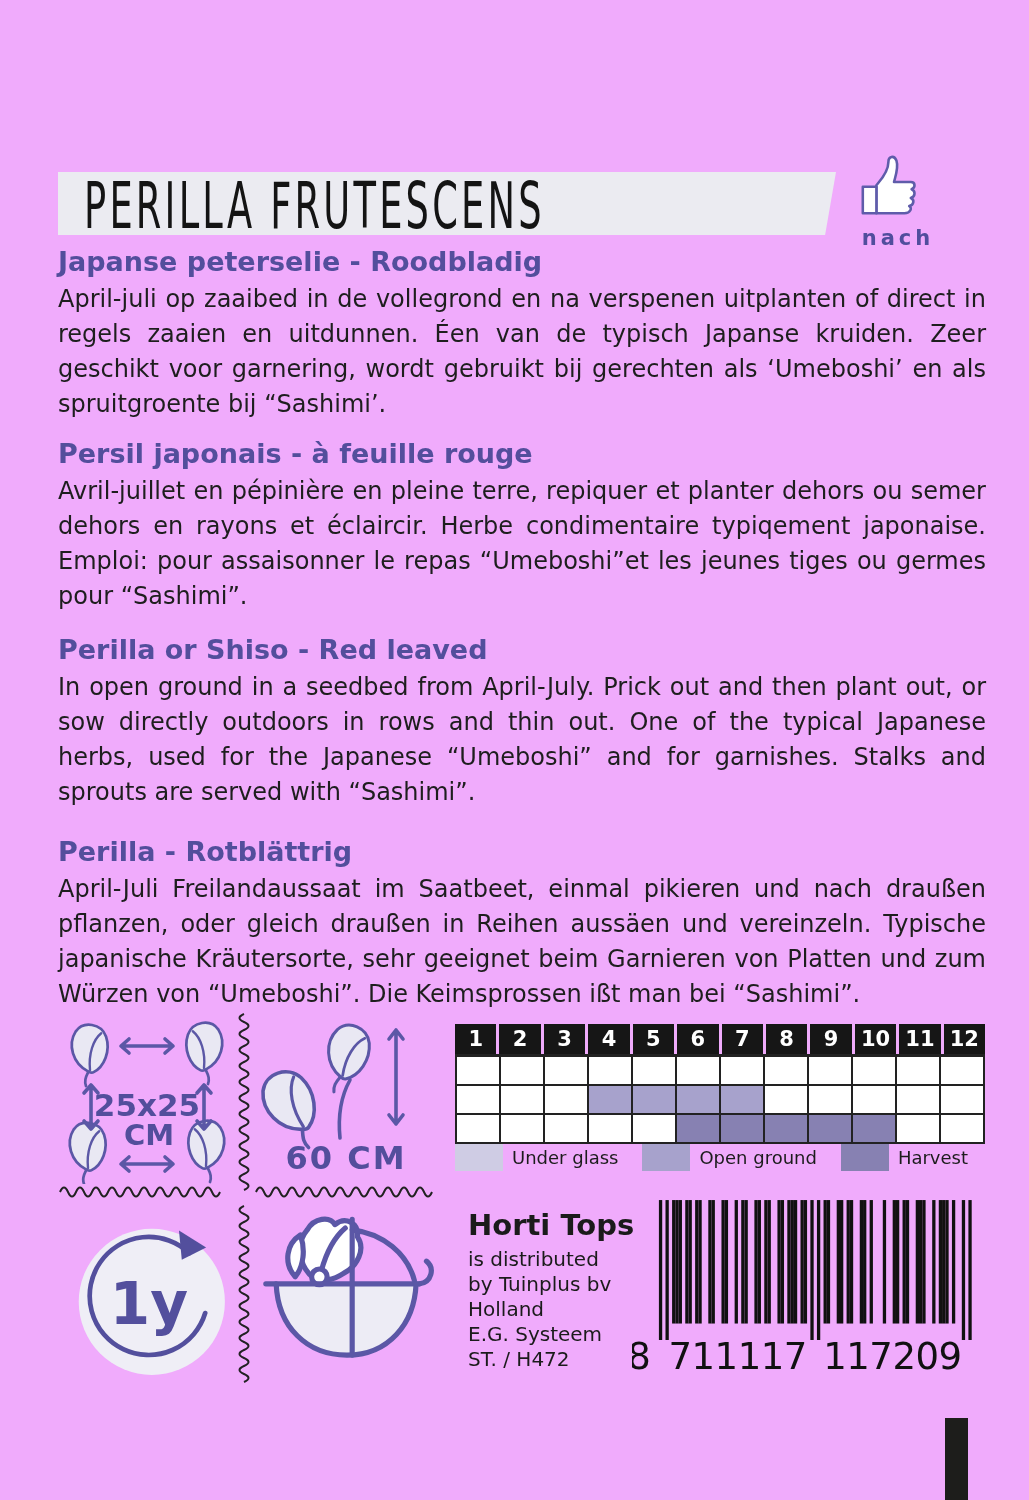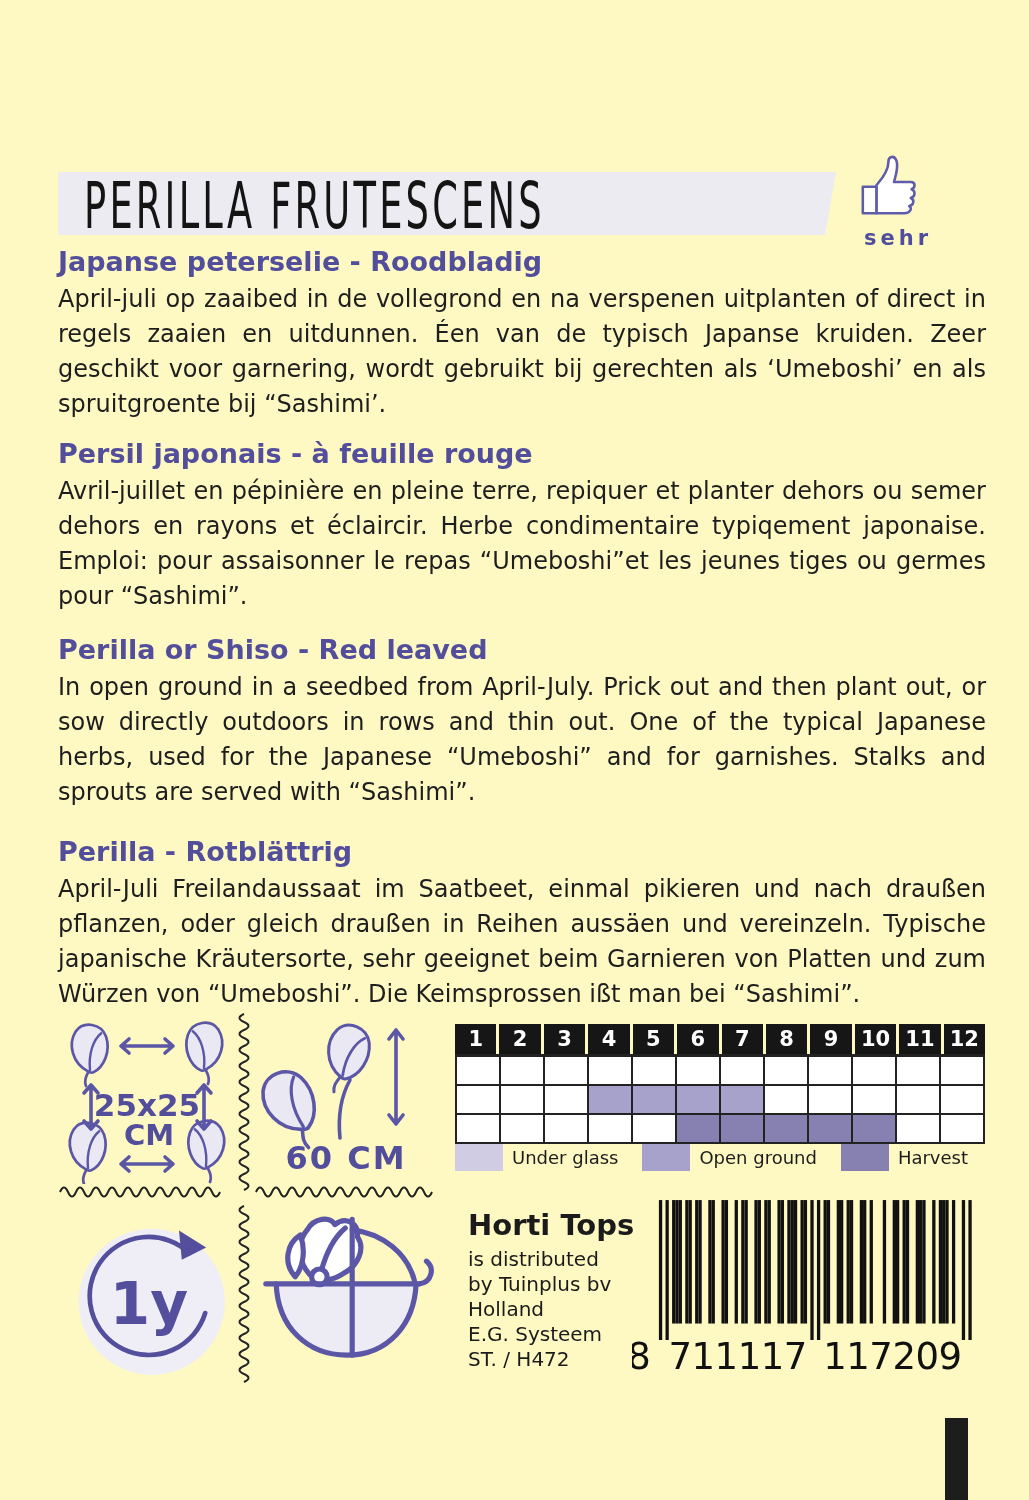--- a/index.html
+++ b/index.html
@@ -1,16 +1,16 @@
 <!DOCTYPE html>
 <html><head>
 <meta charset="utf-8">
 <style>
   html,body{margin:0;padding:0;background:#fff;}
-  #page{position:relative;width:1029px;height:1500px;background:#fef9c3;overflow:hidden;
+  #page{position:relative;width:1029px;height:1500px;background:#f0abfc;overflow:hidden;
         font-family:"DejaVu Sans",sans-serif;}
 
   
   .title-band{position:absolute;left:58px;top:172px;width:778px;height:63px;background:#ebebf1;
               clip-path:polygon(0 0,100% 0,98.6% 100%,0 100%);}
   .title-text{position:absolute;left:84px;top:172px;height:63px;line-height:66px;
               font-size:46px;font-weight:400;color:#141414;letter-spacing:4px;white-space:nowrap;
               transform:scale(0.8,1.4);transform-origin:left center;}
 
   
@@ -82,21 +82,21 @@
   <div class="title-band"></div>
   <div class="title-text">PERILLA FRUTESCENS</div>
 
   <div class="easy-badge">
     <svg width="82" height="76" viewBox="0 0 100 95">
       <g fill="#ffffff" stroke="#5f5caa" stroke-width="3.2" stroke-linejoin="round">
         <path d="M23,79 L58,79 C66,79 68,72 64,70 C70,69 71,62 66,60 C72,58 72,51 67,49 C72,47 72,40 66,40 L45,40 C47,32 51,22 48,13 C45,6 38,8 38,15 C38,28 28,38 23,44 Z"></path>
         <rect x="6" y="46" width="17" height="33"></rect>
       </g>
     </svg>
-    <span class="easy-label">sehr</span>
+    <span class="easy-label">nach</span>
   </div>
 
   <div class="section sec-nl">
     <h2>Japanse peterselie - Roodbladig</h2>
     <p>April-juli op zaaibed in de vollegrond en na verspenen uitplanten of direct in regels zaaien en uitdunnen. Éen van de typisch Japanse kruiden. Zeer geschikt voor garnering, wordt gebruikt bij gerechten als ‘Umeboshi’ en als spruitgroente bij “Sashimi’.</p>
   </div>
   <div class="section sec-en">
     <h2>Perilla or Shiso - Red leaved</h2>
     <p>In open ground in a seedbed from April-July. Prick out and then plant out, or sow directly outdoors in rows and thin out. One of the typical Japanese herbs, used for the Japanese “Umeboshi” and for garnishes. Stalks and sprouts are served with “Sashimi”.</p>
   </div>

